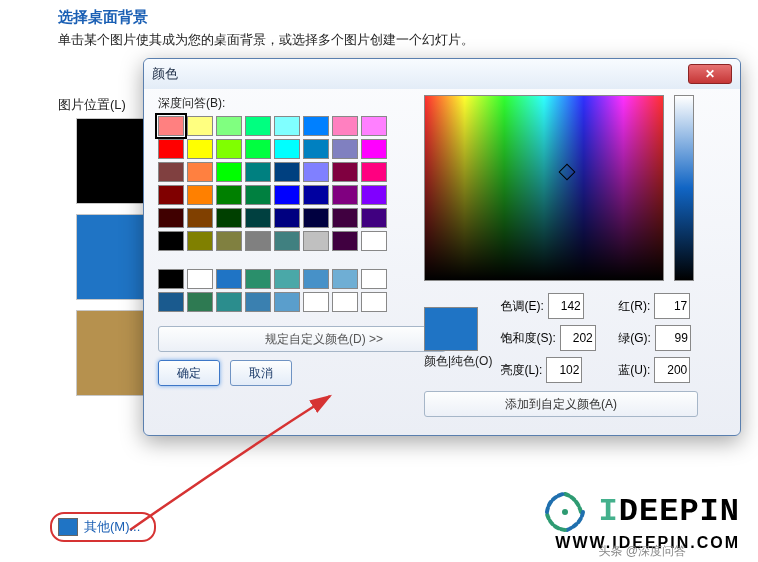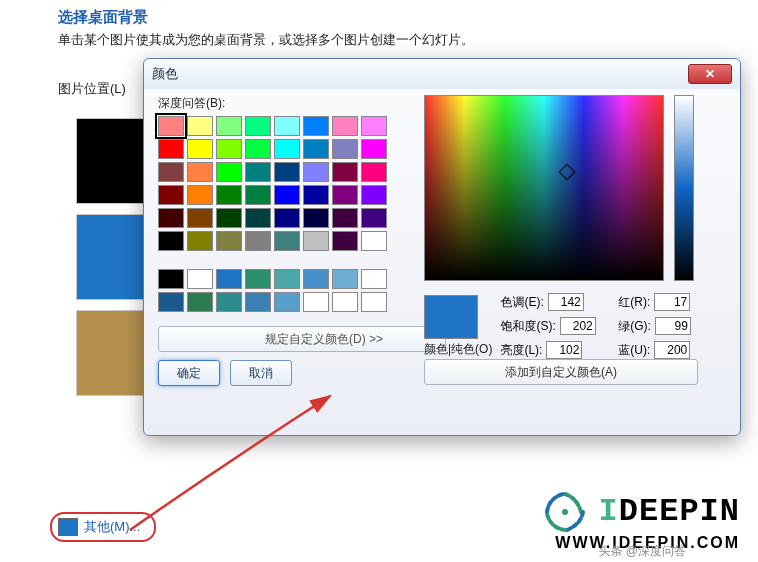--- a/index.html
+++ b/index.html
@@ -6,21 +6,21 @@
   body {
     width: 758px; height: 562px;
     font-family: "Microsoft YaHei", "Segoe UI", Tahoma, sans-serif;
     font-size: 12px;
     background: #fff;
     position: relative;
     overflow: hidden;
   }
   .page-title { color: #1a5fb4; font-size: 15px; font-weight: 600; padding: 8px 12px 4px 58px; }
   .page-sub   { color: #222; font-size: 13px; padding: 0 0 18px 58px; }
-  .pic-loc { color:#222; font-size:13px; position:absolute; left:58px; top:80px; }
+  .pic-loc { color:#222; font-size:13px; position:absolute; left:58px; top:96px; }
 
   .swatch-grid {
     position: absolute; left: 76px; top: 118px; width: 664px;
     display: flex; flex-wrap: wrap; gap: 10px;
   }
   .swatch-grid .sw {
     width: 110px; height: 86px; border:1px solid #c8c8c8;
   }
 
   
@@ -89,29 +89,29 @@
   }
   .lum-strip {
     width: 20px; height:186px; border:1px solid #888; margin-left:10px;
     background: linear-gradient(#fff,#1165c4,#000);
   }
   .grad-row { display:flex; }
 
   .value-row { display:flex; gap:8px; align-items:center; margin-top:12px; }
   .value-col { display:flex; flex-direction:column; gap:6px; flex:1; }
   .num-field { display:flex; align-items:center; gap:4px; font-size:12px; }
-  .num-field input { width:36px; height:18px; font-size:12px; text-align:right; padding-right:2px; border:1px solid #888; }
+  .num-field input { width:36px; height:26px; font-size:12px; text-align:right; padding-right:2px; border:1px solid #888; }
 
   .solid-prev {
     width:54px; height:44px; border:1px solid #888; background:#1f74c5;
   }
   .solid-caption { font-size:12px; color:#222; text-align:center; margin-top:2px; }
 
   .add-btn {
-    width:274px; height:26px;
+    margin-top:8px; width:274px; height:26px;
     border:1px solid #a6b6c8; border-radius:3px;
     background:linear-gradient(#fdfefe,#ecf0f7);
     font-size:12px; color:#333; cursor:pointer;
   }
 
   
   .arrow-svg { position:absolute; left:120px; top:390px; pointer-events:none; }
 
   
   .other-link {

